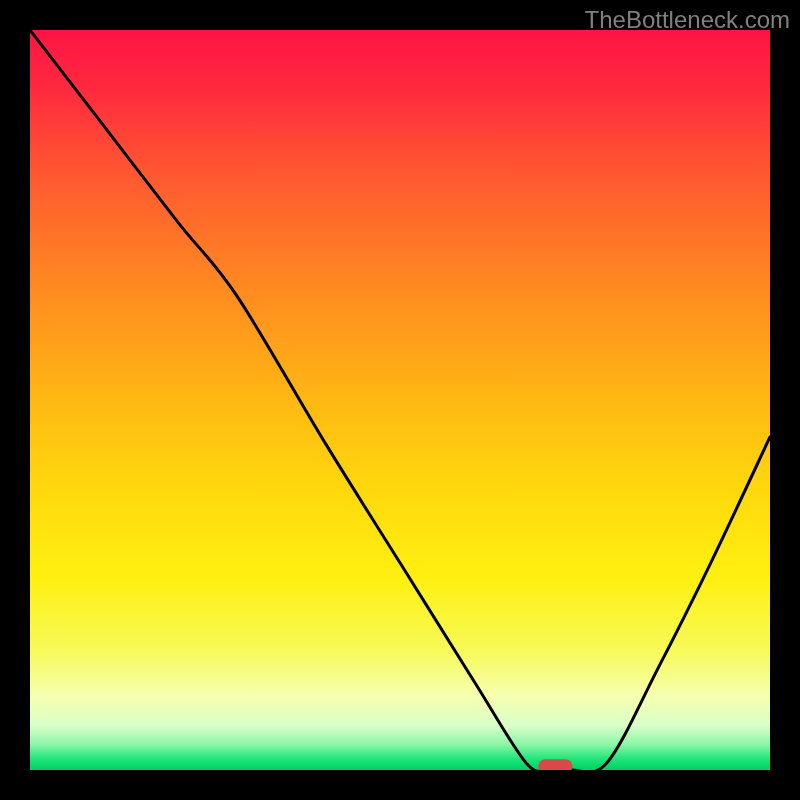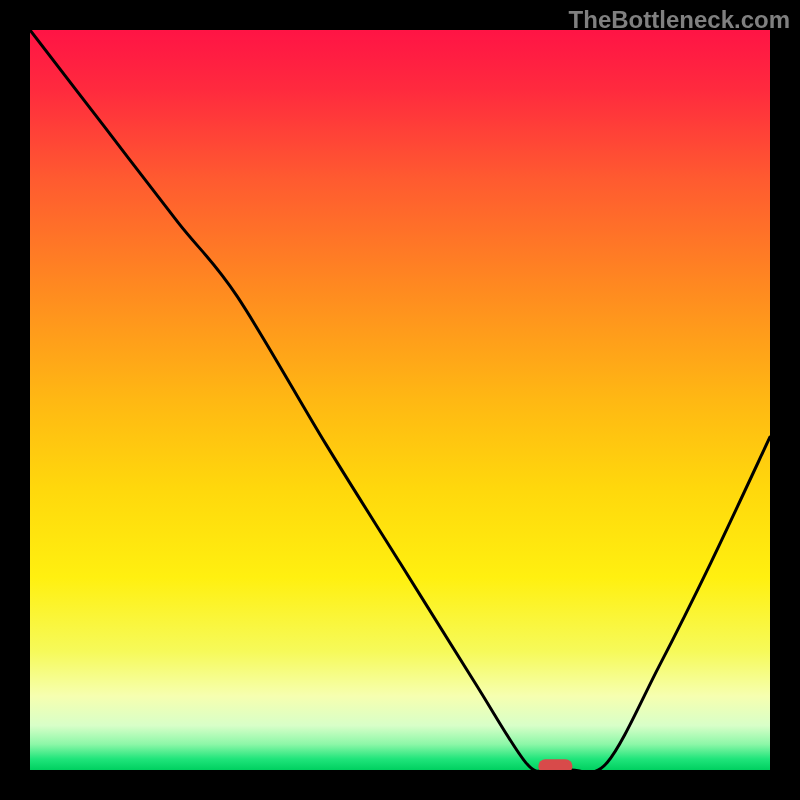--- a/index.html
+++ b/index.html
@@ -10,21 +10,21 @@
     background: #000;
     position: relative;
     font-family: Arial, Helvetica, sans-serif;
   }
   .watermark {
     position: absolute;
     top: 6px;
     right: 10px;
     color: #808080;
     font-size: 24px;
-    font-weight: 700;
+    font-weight: 400;
     z-index: 10;
   }
   .plot-outer {
     position: absolute;
     top: 30px;
     left: 30px;
     width: 740px;
     height: 740px;
     background: #000;
   }

